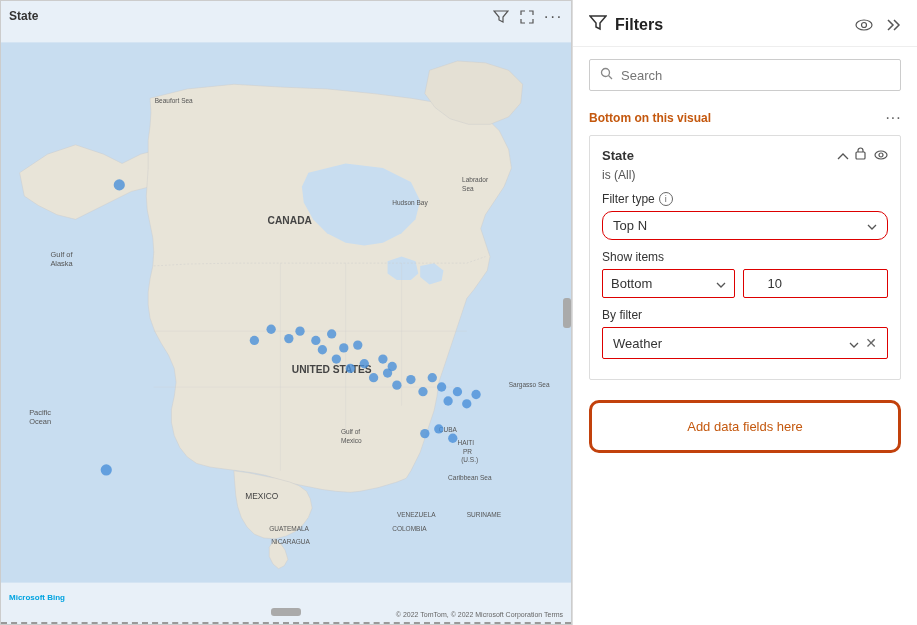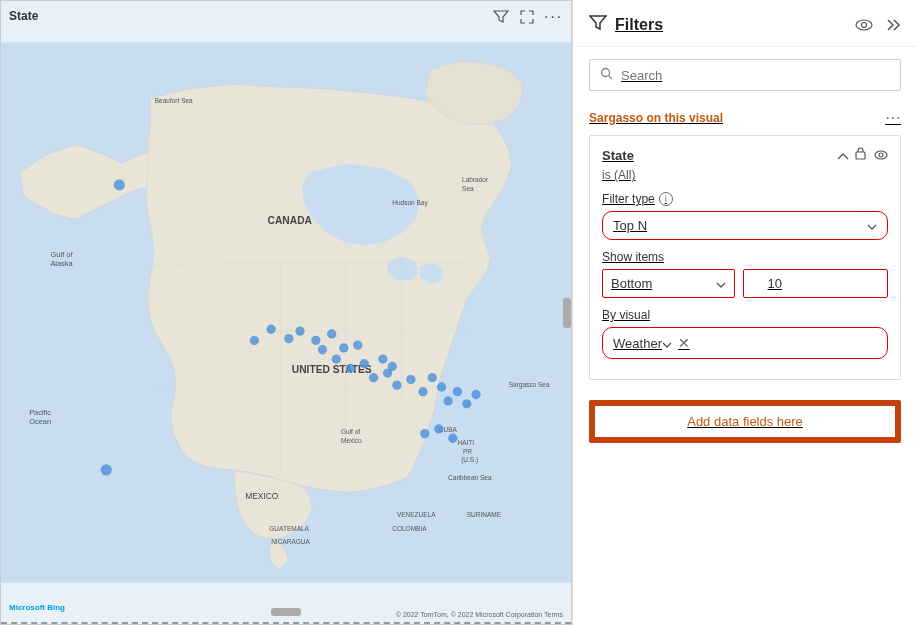--- a/index.html
+++ b/index.html
@@ -61,36 +61,35 @@
     .map-footer-right {
       position: absolute;
       bottom: 6px;
       right: 8px;
       font-size: 8px;
       color: #666;
     }
 
     .bing-logo {
       position: absolute;
-      bottom: 12px;
+      bottom: 22px;
       left: 8px;
       font-size: 8px;
       color: #888;
     }
 
     
     .filter-panel {
       width: 369px;
       height: 625px;
       background: #fff;
       border-left: 1px solid #ddd;
       display: flex;
       flex-direction: column;
       overflow-y: auto;
-      text-decoration: underline;
     }
 
     
     .filter-header {
       display: flex;
       align-items: center;
       padding: 14px 16px 10px 16px;
       border-bottom: 1px solid #eee;
       gap: 8px;
     }
@@ -282,23 +281,24 @@
       flex: 1;
       font-size: 13px;
       color: #333;
       display: flex;
       align-items: center;
     }
 
     
     .by-value-dropdown {
       border: 1.5px solid #d00;
-      border-radius: 10px;
+      border-radius: 2px;
       padding: 6px 10px;
       display: flex;
+      justify-content: space-between;
       align-items: center;
       cursor: pointer;
       background: #fff;
       margin-bottom: 10px;
     }
 
     .by-value-text {
       font-size: 13px;
       color: #333;
     }
@@ -322,23 +322,23 @@
       padding: 5px 12px;
       font-size: 13px;
       color: #c4580e;
       background: #fff;
       cursor: pointer;
     }
 
     
     .add-data-fields {
       margin: 8px 16px;
-      border: 6px solid #c2410c;
-      border-radius: 2px;
-      padding: 8px;
+      border: 3px solid #c2410c;
+      border-radius: 10px;
+      padding: 16px;
       text-align: center;
       color: #c4580e;
       font-size: 13px;
       cursor: pointer;
     }
 
     
     .map-resize-right {
       position: absolute;
       right: 0;
@@ -514,21 +514,21 @@
     <div class="search-box-icon">
       <svg width="13" height="13" viewBox="0 0 13 13" fill="none">
         <circle cx="5.5" cy="5.5" r="4" stroke="#888" stroke-width="1.3"></circle>
         <line x1="8.5" y1="8.5" x2="12" y2="12" stroke="#888" stroke-width="1.3"></line>
       </svg>
     </div>
     <input class="search-box-input" type="text" placeholder="Search" style="">
   </div>
 
   <div class="section-label">
-    <span class="section-label-text">Sargasso on this visual</span>
+    <span class="section-label-text">Bottom on this visual</span>
     <span class="section-label-dots">···</span>
   </div>
 
   <div class="filter-card">
 
     <div class="filter-card-header">
       <span class="filter-card-title">State</span>
       <div class="filter-card-actions">
         <div>
           <svg width="12" height="8" viewBox="0 0 12 8" fill="none">
@@ -578,21 +578,21 @@
             <path d="M1 1l4 4 4-4" stroke="#555" stroke-width="1.3"></path>
           </svg>
         </span>
       </div>
       <div class="show-items-number">
         <span>10</span>
       </div>
     </div>
 
     <div class="filter-section-label">
-      <span>By visual</span>
+      <span>By filter</span>
     </div>
 
     <div class="by-value-dropdown">
       <span class="by-value-text">Weather</span>
       <div class="by-value-icons">
         <span>
           <svg width="10" height="6" viewBox="0 0 10 6" fill="none">
             <path d="M1 1l4 4 4-4" stroke="#555" stroke-width="1.3"></path>
           </svg>
         </span>

